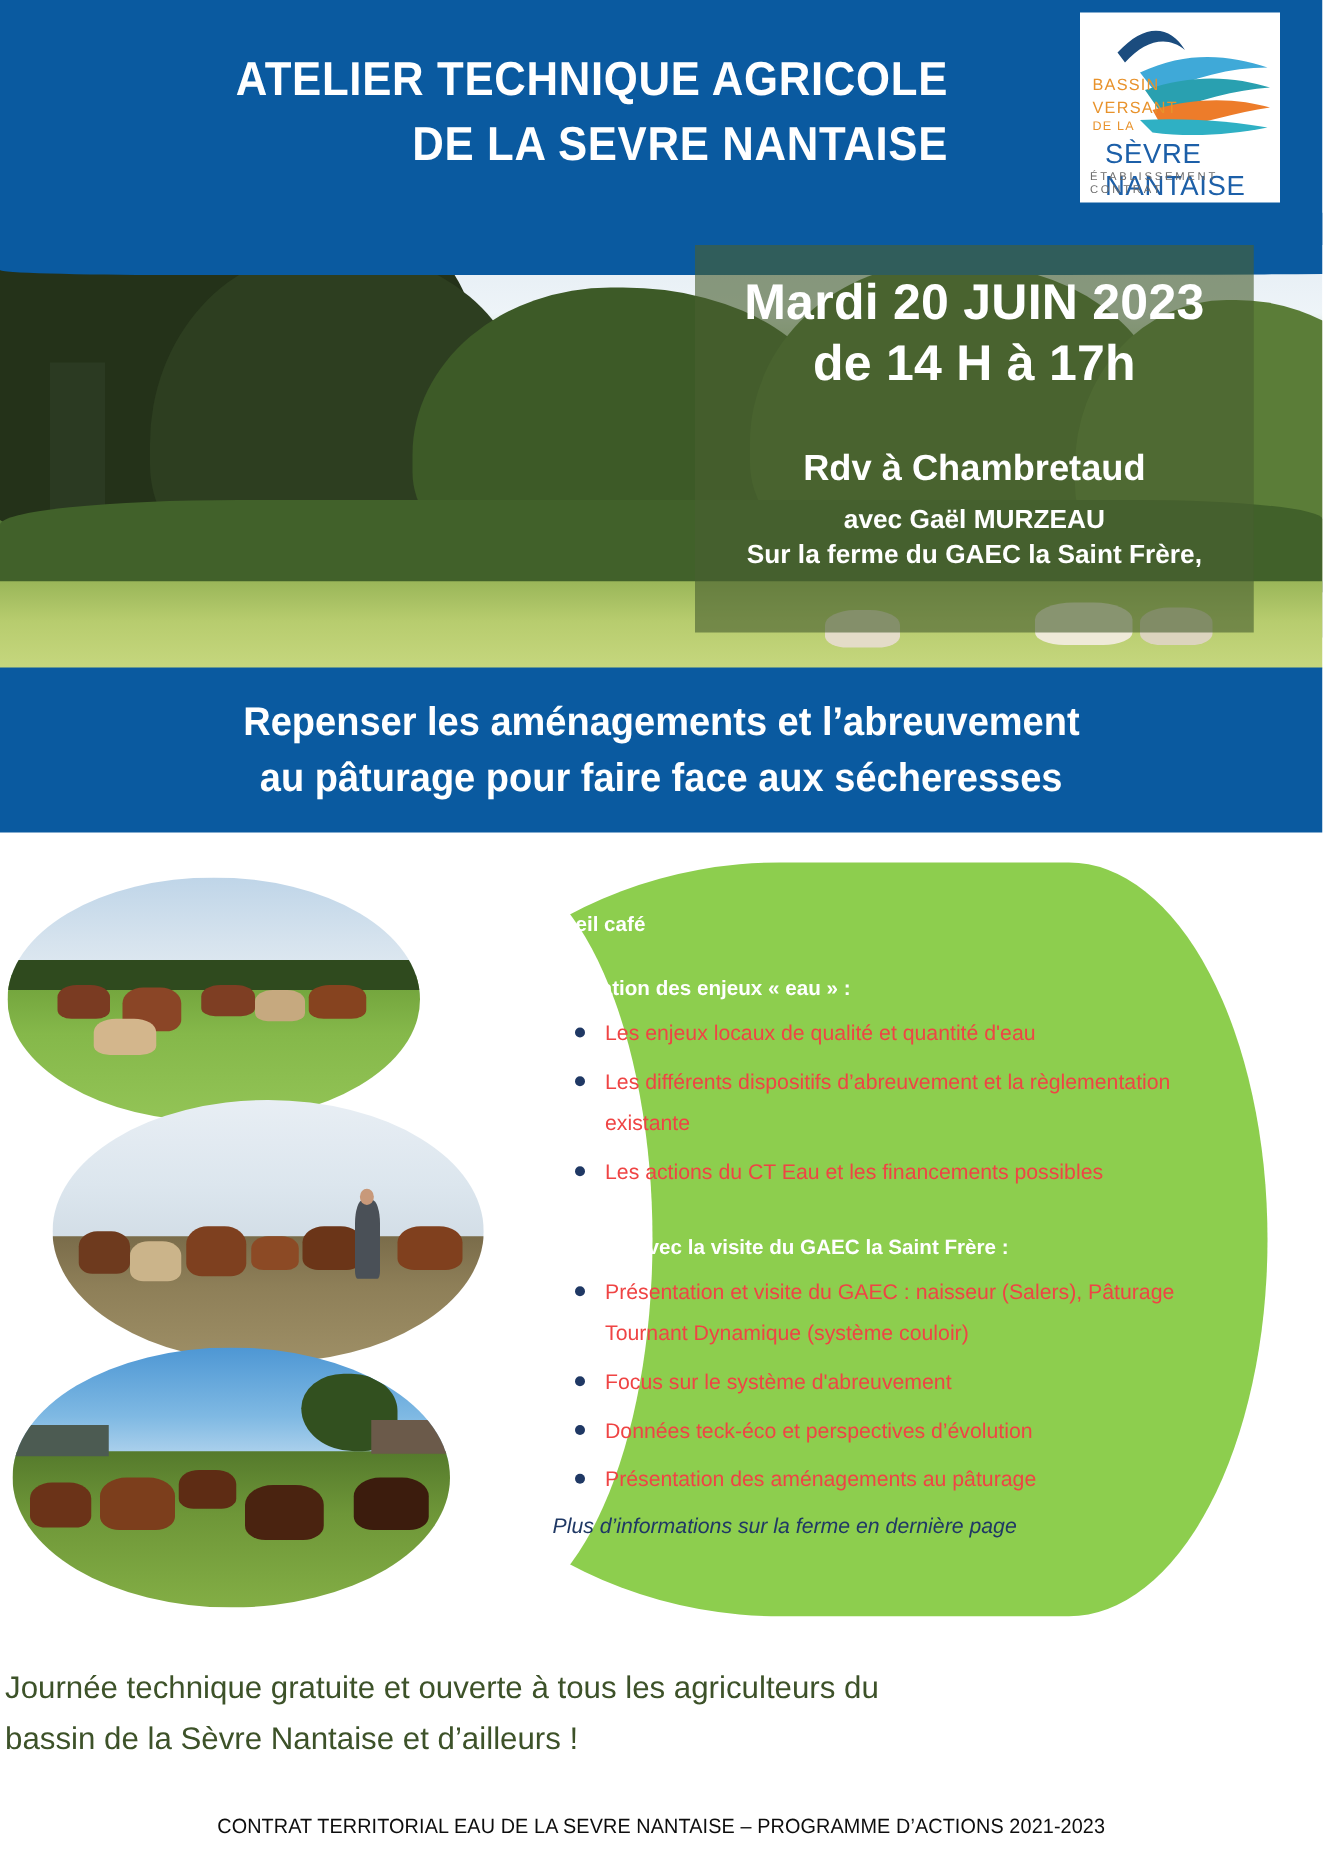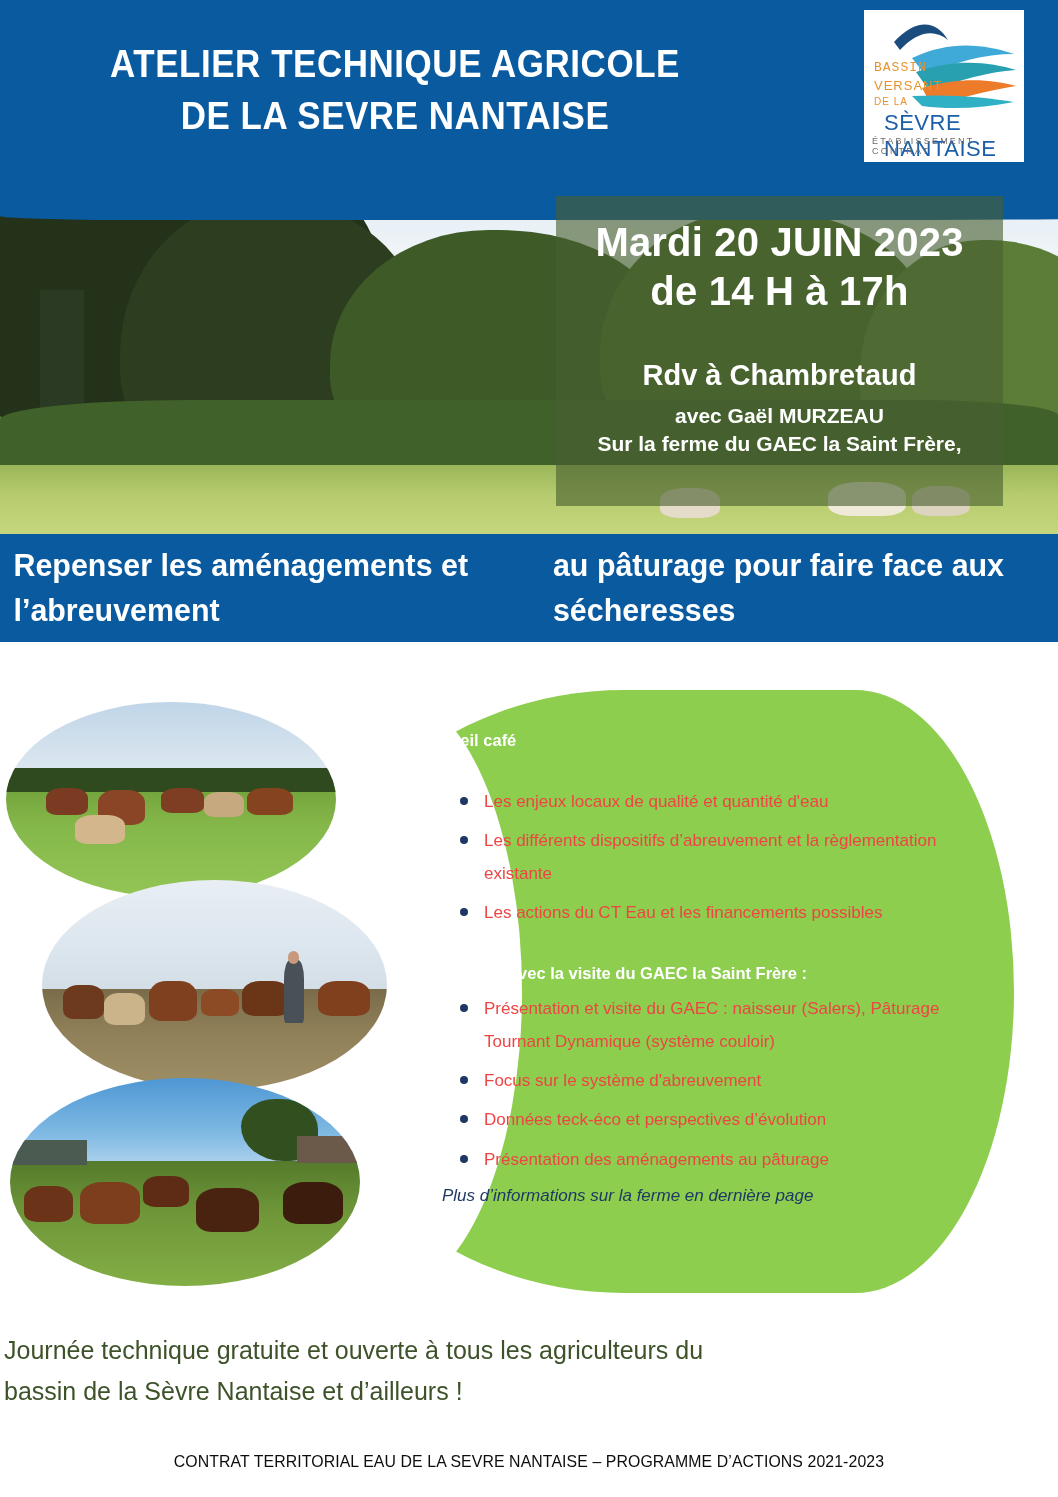--- a/index.html
+++ b/index.html
@@ -1,27 +1,27 @@
 <!DOCTYPE html>
 <html><head>
 <meta charset="utf-8">
 <style>
   html,body{margin:0;padding:0;background:#ffffff;}
   body{width:1058px;height:1497px;position:relative;overflow:hidden;
        font-family:"Liberation Sans", sans-serif;}
 
   
   #header{position:absolute;left:0;top:0;width:1058px;height:196px;background:#0A5AA0;z-index:5;}
-  #title-block{position:absolute;left:0;top:38px;width:790px;z-index:8;text-align:center;}
+  #title-block{position:absolute;left:0;top:38px;width:790px;z-index:8;text-align:right;}
   .title-line{color:#ffffff;font-weight:bold;font-size:38px;line-height:1.38;
               letter-spacing:0.6px;font-family:"Liberation Sans", sans-serif;
               transform:scaleX(0.92);transform-origin:center;}
   #logo{position:absolute;left:864px;top:10px;width:160px;height:152px;background:#ffffff;z-index:9;}
   .logo-txt{position:absolute;font-family:"Liberation Sans", sans-serif;color:#E8922B;}
-  #logo-bassin{left:10px;top:50px;font-size:13px;letter-spacing:1px;font-family:Liberation Mono, monospace;}
+  #logo-bassin{left:10px;top:50px;font-size:13px;letter-spacing:1px;}
   #logo-versant{left:10px;top:68px;font-size:13px;letter-spacing:1px;}
   #logo-dela{left:10px;top:86px;font-size:10px;letter-spacing:1px;}
   #logo-sevre{left:20px;top:100px;font-size:22px;letter-spacing:0.5px;color:#1C5FA8;font-weight:normal;}
   #logo-etab{left:8px;top:126px;font-size:9px;letter-spacing:2.2px;color:#6B6B6B;}
 
   
   #hero{position:absolute;left:0;top:170px;width:1058px;height:365px;overflow:hidden;z-index:2;}
   #hero-sky{position:absolute;left:0;top:0;width:1058px;height:365px;
             background:linear-gradient(180deg,#dfe9f2 0%,#eef4f8 22%,#cfe0c6 30%,#8FAF62 42%,#5C7E3A 60%,#4E7233 74%,#9CBB5C 86%,#BCCF72 100%);}
   .tree{position:absolute;border-radius:48% 52% 46% 54%/55% 45% 58% 42%;}
@@ -35,22 +35,22 @@
   
   #date-panel{position:absolute;left:556px;top:196px;width:447px;height:310px;
               background:rgba(72,96,48,0.62);z-index:4;color:#ffffff;text-align:center;
               padding-top:22px;box-sizing:border-box;}
   #date-main{font-size:40px;font-weight:bold;line-height:1.22;letter-spacing:0.2px;}
   #date-time{font-size:40px;font-weight:bold;line-height:1.22;letter-spacing:0.2px;}
   #rdv{font-size:29px;font-weight:bold;margin-top:42px;line-height:1.2;}
   #farm{font-size:21px;font-weight:bold;margin-top:10px;line-height:1.32;padding:0 12px;}
 
   
-  #subbanner{position:absolute;left:0;top:534px;width:1058px;height:108px;background:#0A5AA0;z-index:7;
-             display:flex;flex-direction:row;align-items:center;justify-content:center;}
+  #subbanner{position:absolute;left:0;top:534px;width:1058px;height:132px;background:#0A5AA0;z-index:7;
+             display:flex;flex-direction:column;align-items:center;justify-content:center;}
   .sub-line{color:#ffffff;font-weight:bold;font-size:32px;line-height:1.42;
             transform:scaleX(0.95);transform-origin:center;}
 
   
   #green-shape{position:absolute;left:292px;top:690px;width:722px;height:603px;
                background:#8DCE4E;border-radius:46% 22% 22% 46% / 50% 50% 50% 50%;z-index:1;}
   #green-left-cut{position:absolute;left:292px;top:690px;width:230px;height:603px;z-index:2;
                   background:#ffffff;border-radius:0 58% 58% 0 / 0 50% 50% 0;}
 
   
@@ -175,20 +175,21 @@
   <div class="cowblob" style="left:4%;top:52%;width:14%;height:17%;background:#6B3318;"></div>
   <div class="cowblob" style="left:20%;top:50%;width:17%;height:20%;background:#7C3E1C;"></div>
   <div class="cowblob" style="left:38%;top:47%;width:13%;height:15%;background:#5E2C14;"></div>
   <div class="cowblob" style="left:53%;top:53%;width:18%;height:21%;background:#4A2310;"></div>
   <div class="cowblob" style="left:78%;top:50%;width:17%;height:20%;background:#3C1C0D;"></div>
 </div>
 
 <div id="program">
   <div class="prog-head">Accueil café</div>
   <div class="prog-gap"></div>
+  <div class="prog-head">Présentation des enjeux « eau » :</div>
   <ul class="prog">
     <li><span class="bul"></span><span>Les enjeux locaux de qualité et quantité d'eau</span></li>
     <li><span class="bul"></span><span>Les différents dispositifs d’abreuvement et la règlementation existante</span></li>
     <li><span class="bul"></span><span>Les actions du CT Eau et les financements possibles</span></li>
   </ul>
   <div class="prog-gap"></div>
   <div class="prog-head">Illustration avec la visite du GAEC la Saint Frère :</div>
   <ul class="prog">
     <li><span class="bul"></span><span>Présentation et visite du GAEC : naisseur (Salers), Pâturage Tournant Dynamique (système couloir)</span></li>
     <li><span class="bul"></span><span>Focus sur le système d'abreuvement</span></li>

